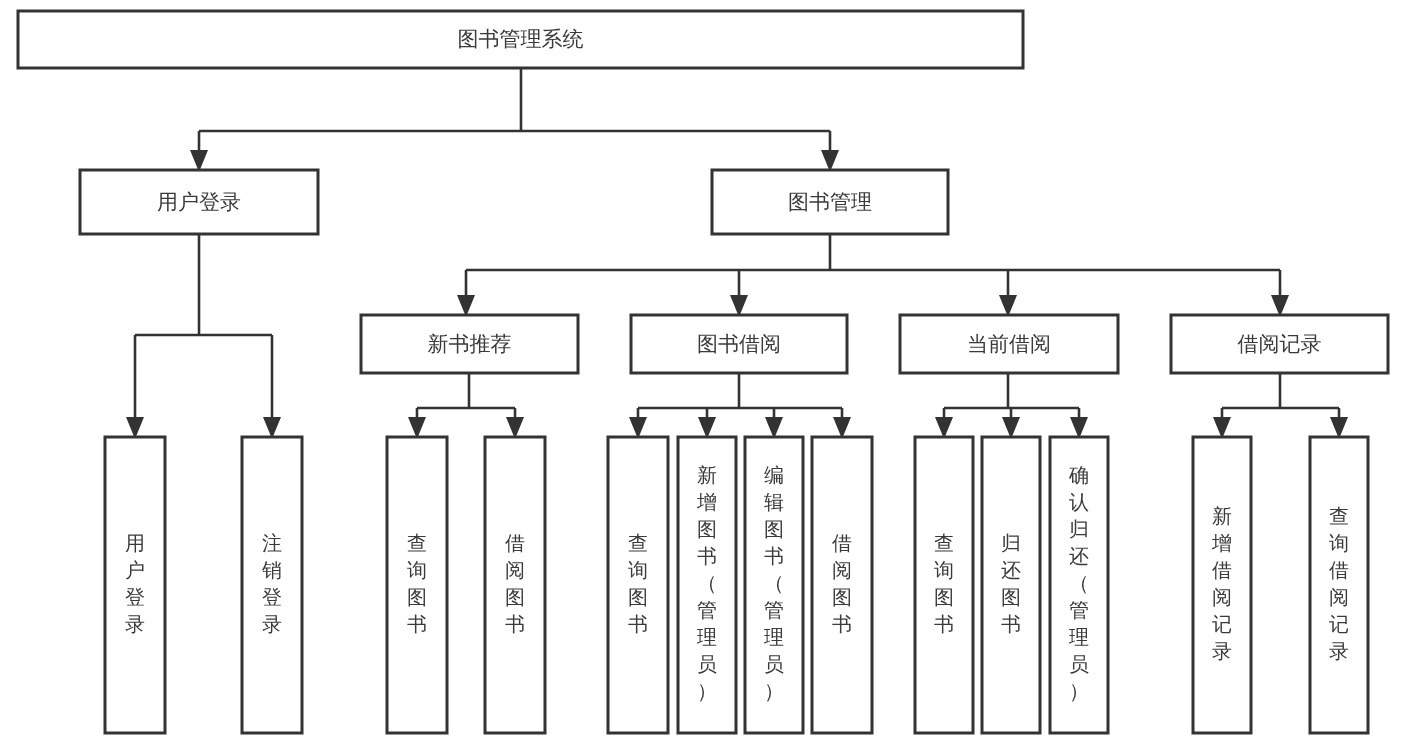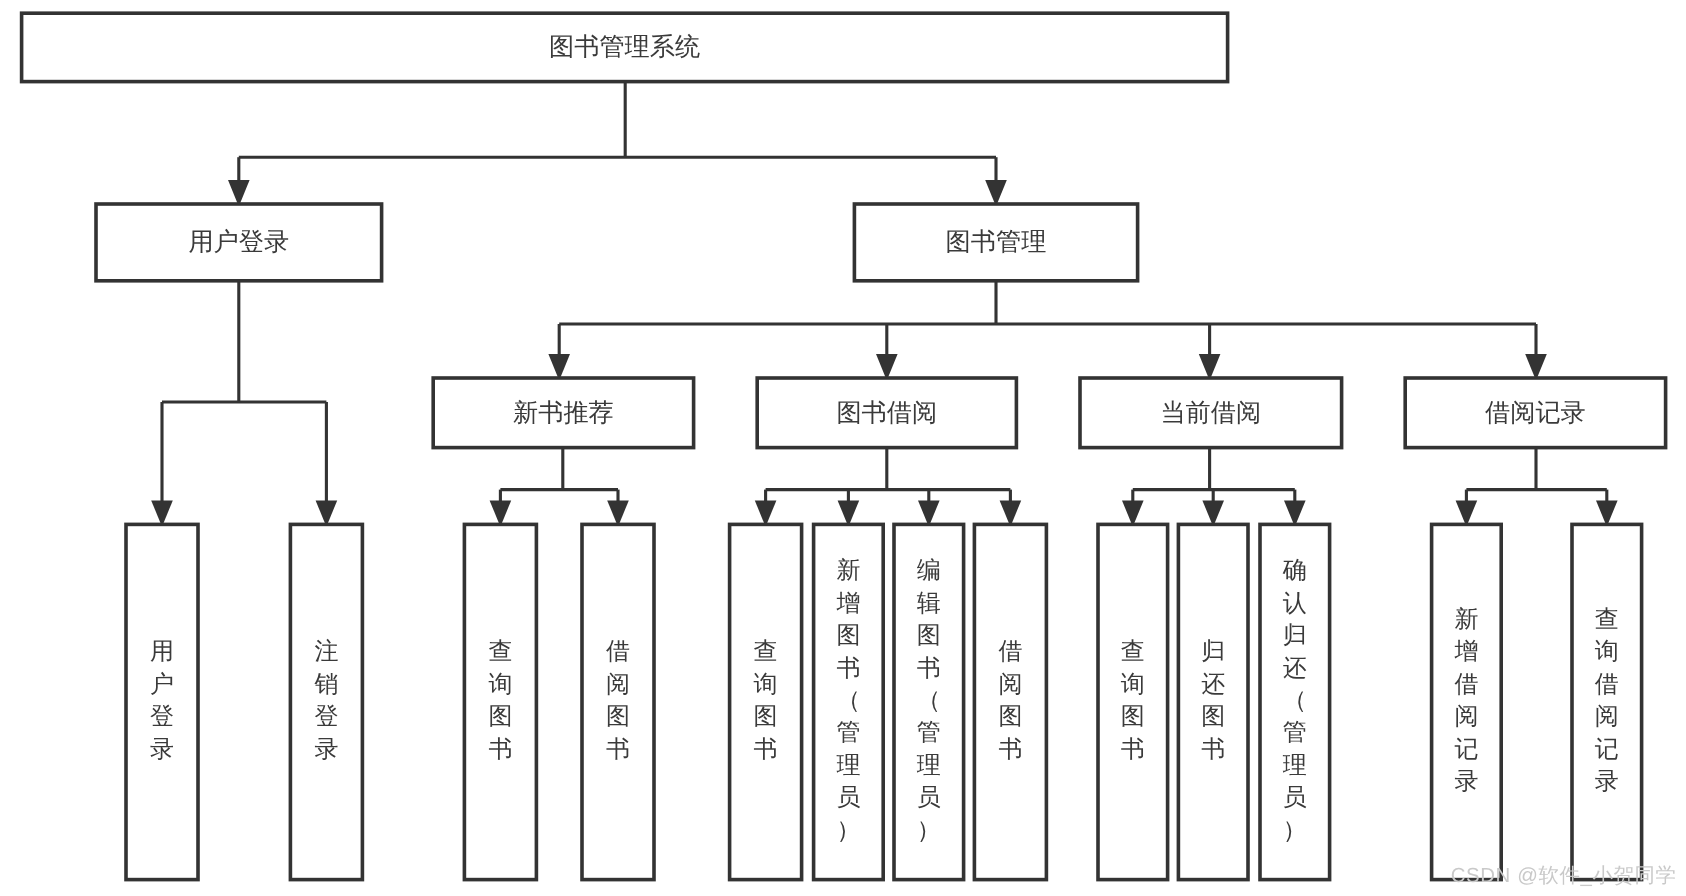--- a/index.html
+++ b/index.html
@@ -162,14 +162,13 @@
       </g>
       <g>
         <rect x="1193" y="437" width="58" height="296" class="node-rect"></rect>
         <text x="1222" class="node-label label-v"><tspan x="1222" y="517.5">新</tspan><tspan x="1222" y="544.5">增</tspan><tspan x="1222" y="571.5">借</tspan><tspan x="1222" y="598.5">阅</tspan><tspan x="1222" y="625.5">记</tspan><tspan x="1222" y="652.5">录</tspan></text>
       </g>
       <g>
         <rect x="1310" y="437" width="58" height="296" class="node-rect"></rect>
         <text x="1339" class="node-label label-v"><tspan x="1339" y="517.5">查</tspan><tspan x="1339" y="544.5">询</tspan><tspan x="1339" y="571.5">借</tspan><tspan x="1339" y="598.5">阅</tspan><tspan x="1339" y="625.5">记</tspan><tspan x="1339" y="652.5">录</tspan></text>
       </g>
     </svg>
-  <div class="watermark">CSDN @软件_小贺同学</div>
 </div>
 
 </body></html>

